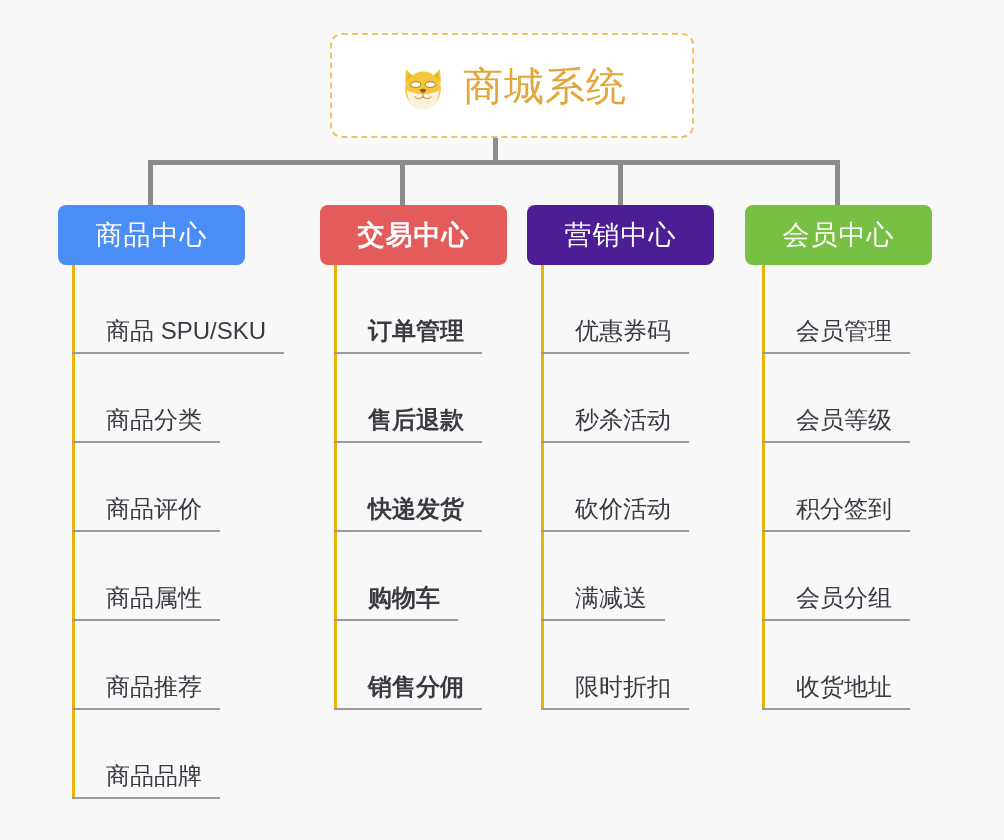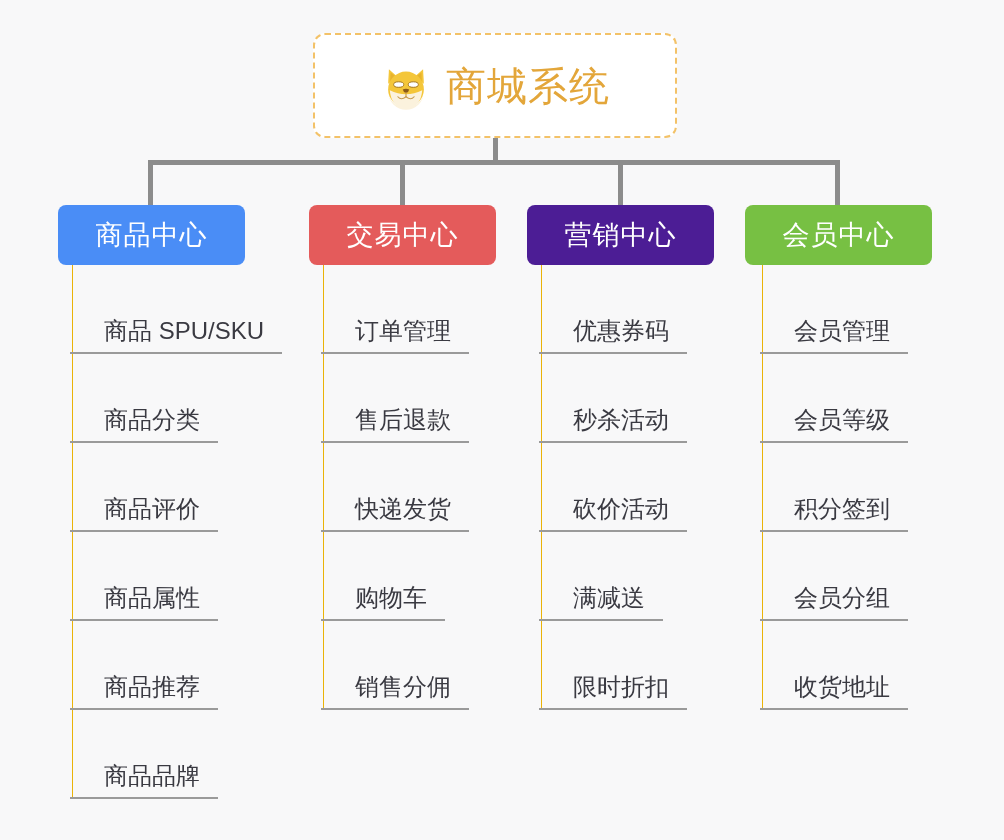--- a/index.html
+++ b/index.html
@@ -15,21 +15,21 @@
   }
   #canvas {
     position: relative;
     width: 1004px;
     height: 840px;
   }
 
   
   .root-node {
     position: absolute;
-    left: 313px;
+    left: 330px;
     top: 33px;
     width: 364px;
     height: 105px;
     box-sizing: border-box;
     background: #ffffff;
     border: 2px dashed #f3c268;
     border-radius: 12px;
     display: flex;
     align-items: center;
     justify-content: center;
@@ -79,21 +79,21 @@
   .col-0 .cat-box { background: #4a8df6; width: 187px; }
   .col-1 .cat-box { background: #e45b5b; width: 187px; }
   .col-2 .cat-box { background: #4c1d95; width: 187px; }
   .col-3 .cat-box { background: #77c043; width: 187px; }
 
   
   .items {
     position: relative;
     margin-top: 0;
     padding-top: 0;
-    border-left: 1px solid #eab308;
+    border-left: 3px solid #eab308;
     margin-left: 14px;
     width: 230px;
   }
   .col-3 .items { margin-left: 17px; }
 
   .leaf {
     position: relative;
     height: 89px;
     box-sizing: border-box;
     display: flex;
@@ -165,21 +165,21 @@
         </div>
       <div class="leaf">
           <span class="leaf-label">商品推荐</span>
         </div>
       <div class="leaf">
           <span class="leaf-label">商品品牌</span>
         </div>
     </div>
   </div>
 
-  <div class="column col-1" style="left:309px;">
+  <div class="column col-1" style="left:320px;font-weight:bold;">
     <div class="cat-box">
       <span>交易中心</span>
     </div>
     <div class="items">
       <div class="leaf">
           <span class="leaf-label">订单管理</span>
         </div>
       <div class="leaf">
           <span class="leaf-label">售后退款</span>
         </div>

